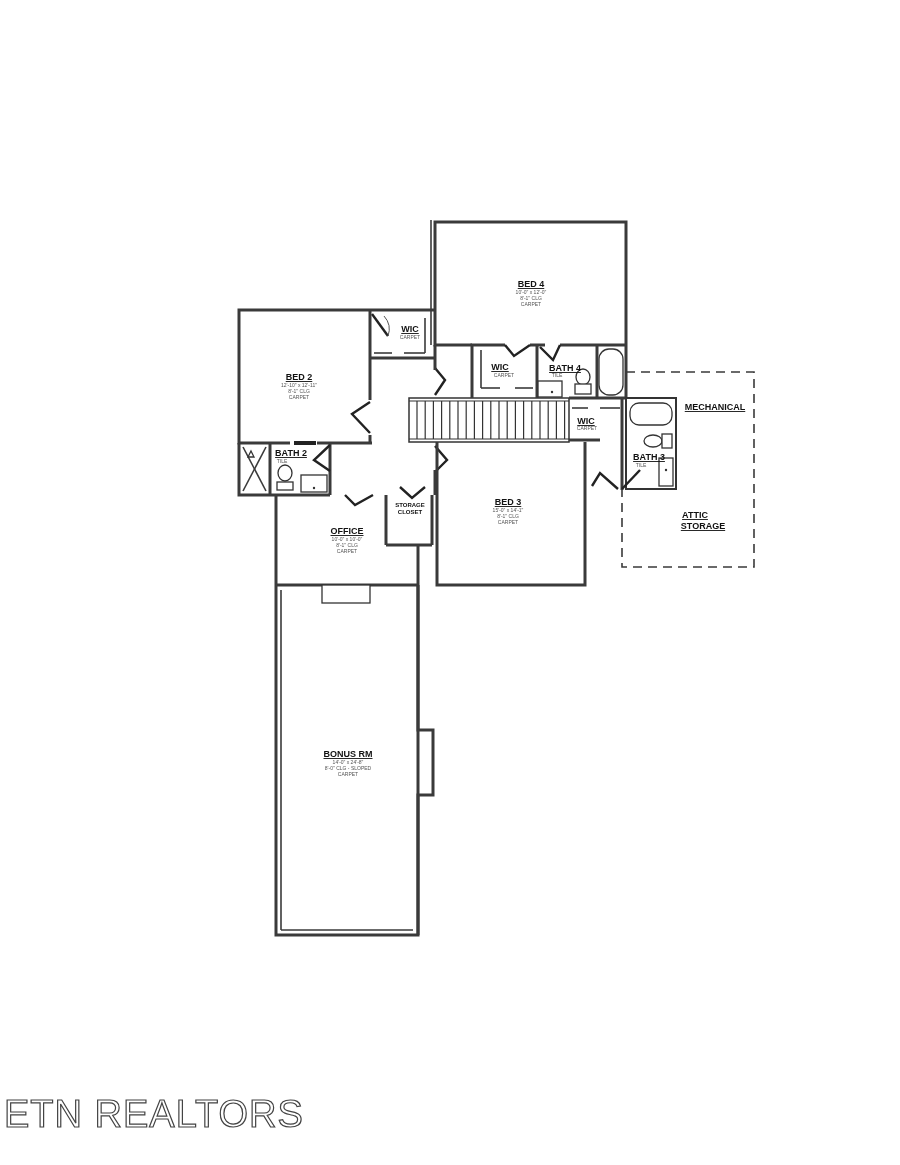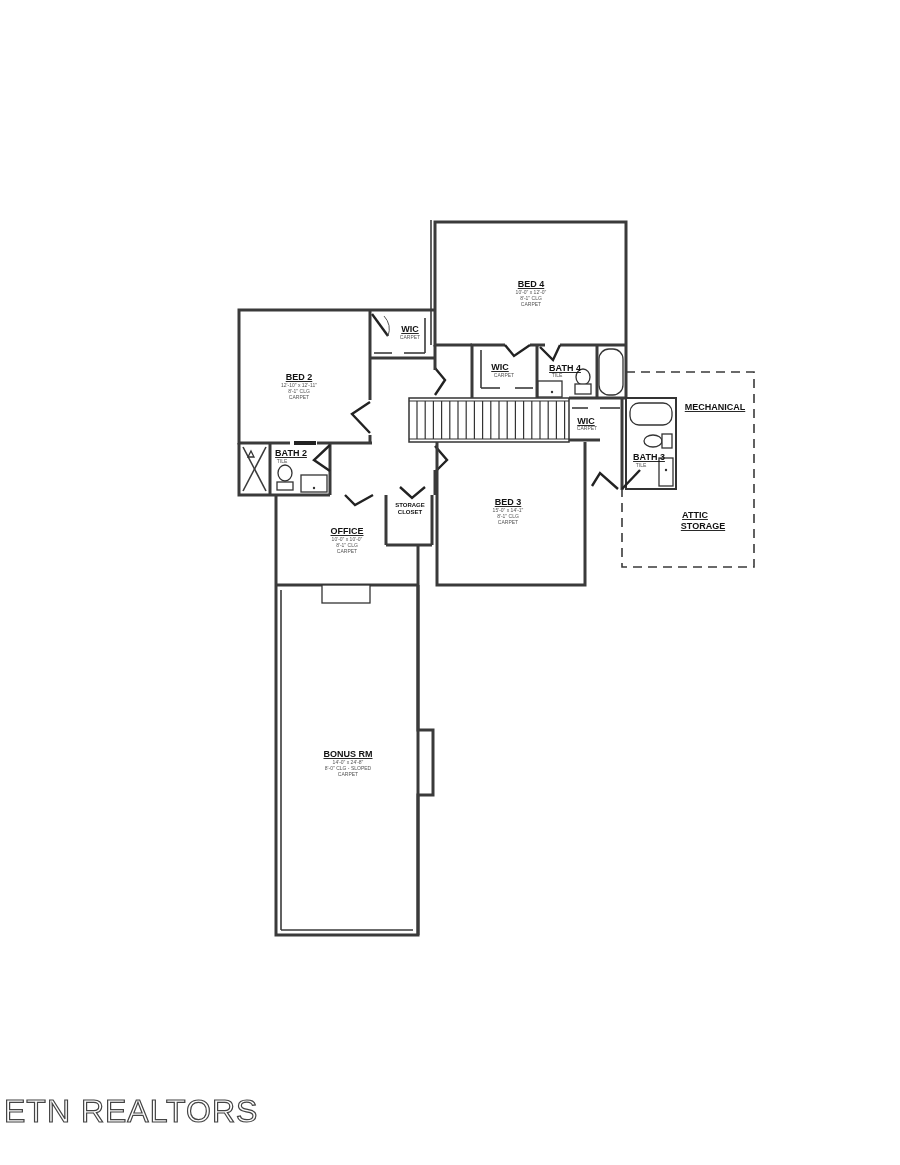--- a/index.html
+++ b/index.html
@@ -8,21 +8,21 @@
   .wall { fill: none; stroke: #3a3a3a; stroke-width: 3; }
   .wall-thin { fill: none; stroke: #3a3a3a; stroke-width: 1.6; }
   .dash { fill: none; stroke: #3a3a3a; stroke-width: 1.6; stroke-dasharray: 9 6; }
   .door { fill: none; stroke: #222; stroke-width: 2.4; }
   .arc { fill: none; stroke: #555; stroke-width: 1; }
   .fixture { fill: #fff; stroke: #333; stroke-width: 1.3; }
   .stair { stroke: #333; stroke-width: 1.2; }
   .room-name { font-family: "Liberation Sans", sans-serif; font-size: 9px; font-weight: bold; fill: #111; text-anchor: middle; text-decoration: underline; }
   .room-sub { font-family: "Liberation Sans", sans-serif; font-size: 5px; fill: #555; text-anchor: middle; }
   .big-label { font-family: "Liberation Sans", sans-serif; font-size: 10px; font-weight: bold; fill: #111; text-anchor: middle; text-decoration: underline; }
-  .watermark { position: absolute; left: 4px; top: 1093px; font-family: "Liberation Sans", sans-serif; font-size: 32px; font-weight: 300; letter-spacing: 1px; color: #ffffff; -webkit-text-stroke: 1.2px #444; }
+  .watermark { position: absolute; left: 4px; top: 1093px; font-family: "Liberation Sans", sans-serif; font-size: 38px; font-weight: 300; letter-spacing: 1px; color: #ffffff; -webkit-text-stroke: 1.2px #444; }
 </style>
 </head>
 <body>
 
 <svg id="plan" viewBox="0 0 900 1165" xmlns="http://www.w3.org/2000/svg">
 
   <g>
     <path class="wall" d="M 472 345 L 435 345 L 435 222 L 626 222 L 626 398"></path>
     <line class="wall-thin" x1="431" y1="220" x2="431" y2="345"></line>
   </g>

